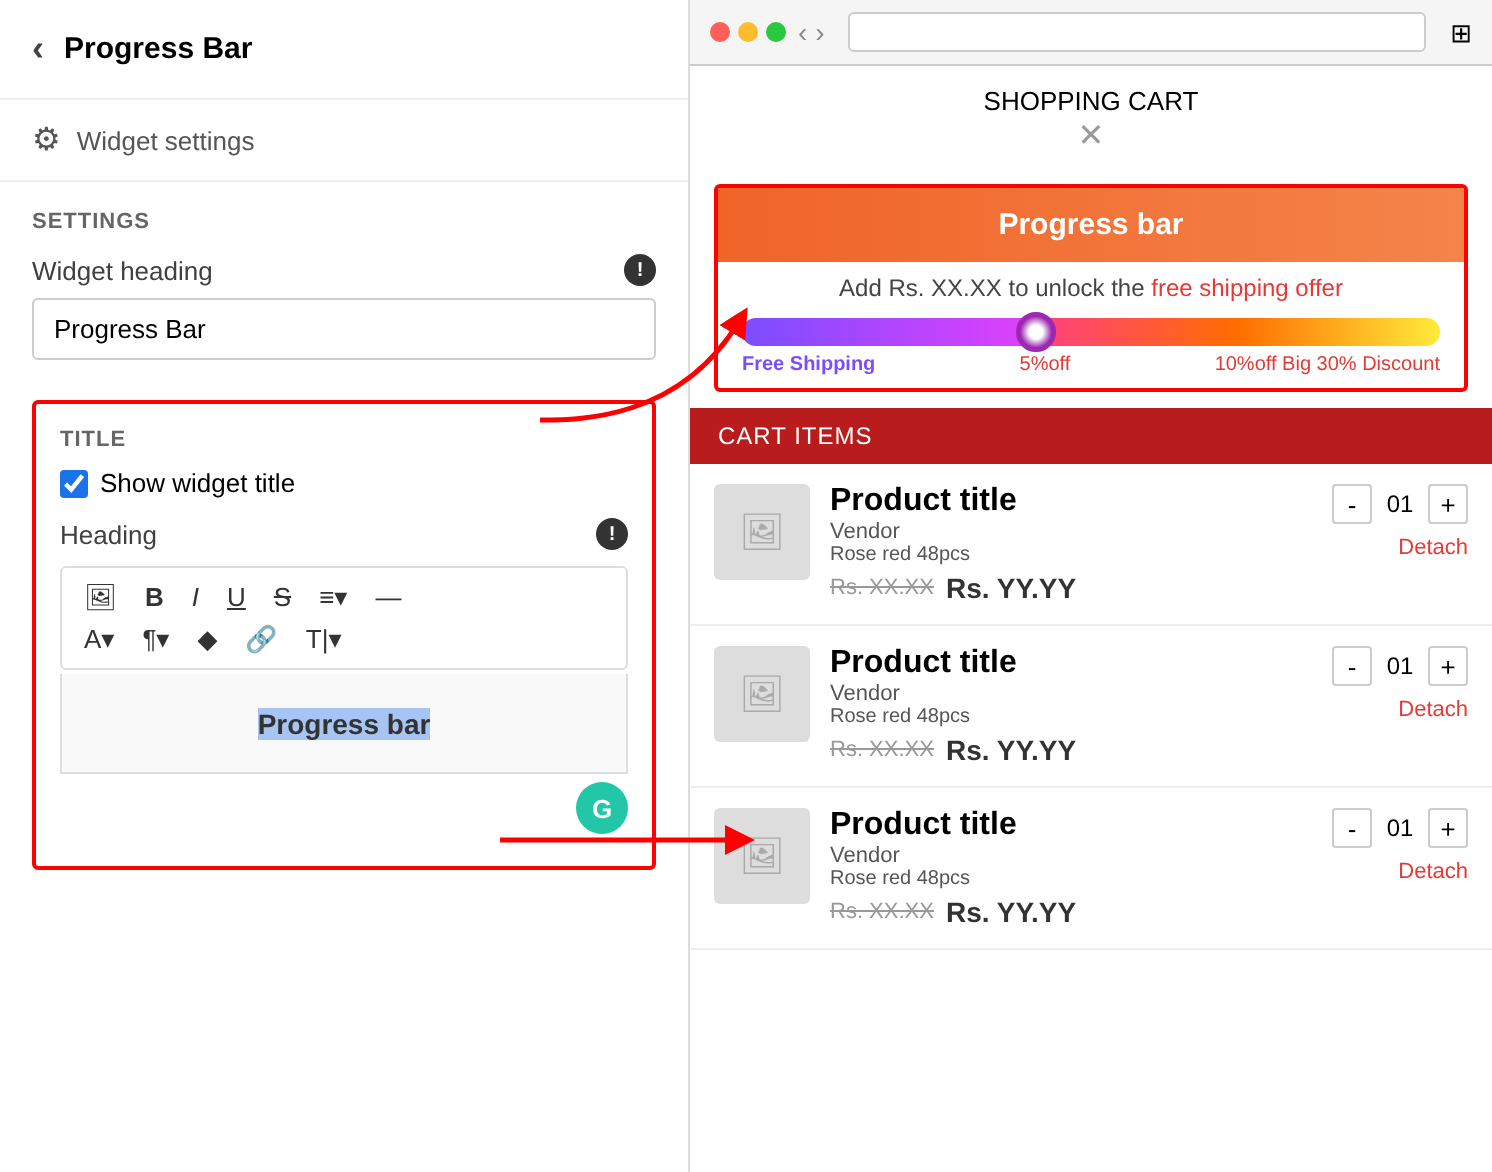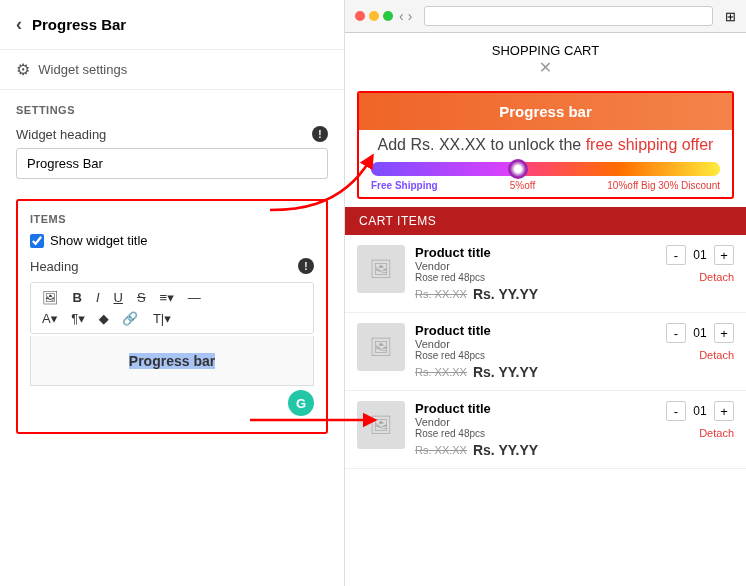--- a/index.html
+++ b/index.html
@@ -264,21 +264,21 @@
       color: #fff;
       font-weight: bold;
       font-size: 15px;
       text-align: center;
       padding: 10px;
       width: 100%;
     }
 
     .progress-message {
       text-align: center;
-      font-size: 16px;
+      font-size: 12px;
       color: #444;
       padding: 6px 8px 4px 8px;
     }
 
     .progress-message a { color: #e53935; text-decoration: none; }
 
     .progress-track-area {
       padding: 4px 12px 0 12px;
     }
 
@@ -348,21 +348,21 @@
       border-radius: 3px;
       display: flex;
       align-items: center;
       justify-content: center;
       flex-shrink: 0;
     }
 
     .img-placeholder { color: #aaa; font-size: 18px; }
 
     .item-info { flex: 1; }
-    .item-title { font-weight: bold; font-size: 13px; }
+    .item-title { font-weight: bold; font-size: 16px; }
     .item-vendor { font-size: 11px; color: #555; }
     .item-variant { font-size: 10px; color: #555; }
     .item-prices { display: flex; gap: 6px; margin-top: 3px; align-items: center; }
     .price-old { text-decoration: line-through; color: #999; font-size: 11px; }
     .price-new { color: #333; font-size: 14px; font-weight: bold; }
 
     .item-qty {
       display: flex;
       align-items: center;
       gap: 4px;
@@ -410,21 +410,21 @@
     <div class="section-label">SETTINGS</div>
 
     <div class="field-row">
       <span class="field-label">Widget heading</span>
       <span class="info-icon">!</span>
     </div>
     <input type="text" class="text-input" value="Progress Bar" style="">
 
     
     <div class="title-box">
-      <div class="title-section-label">ITEMS</div>
+      <div class="title-section-label">TITLE</div>
 
       <div class="checkbox-row">
         <input type="checkbox" checked="" style="">
         <span>Show widget title</span>
       </div>
 
       <div class="heading-row">
         <span class="field-label">Heading</span>
         <span class="info-icon">!</span>
       </div>

